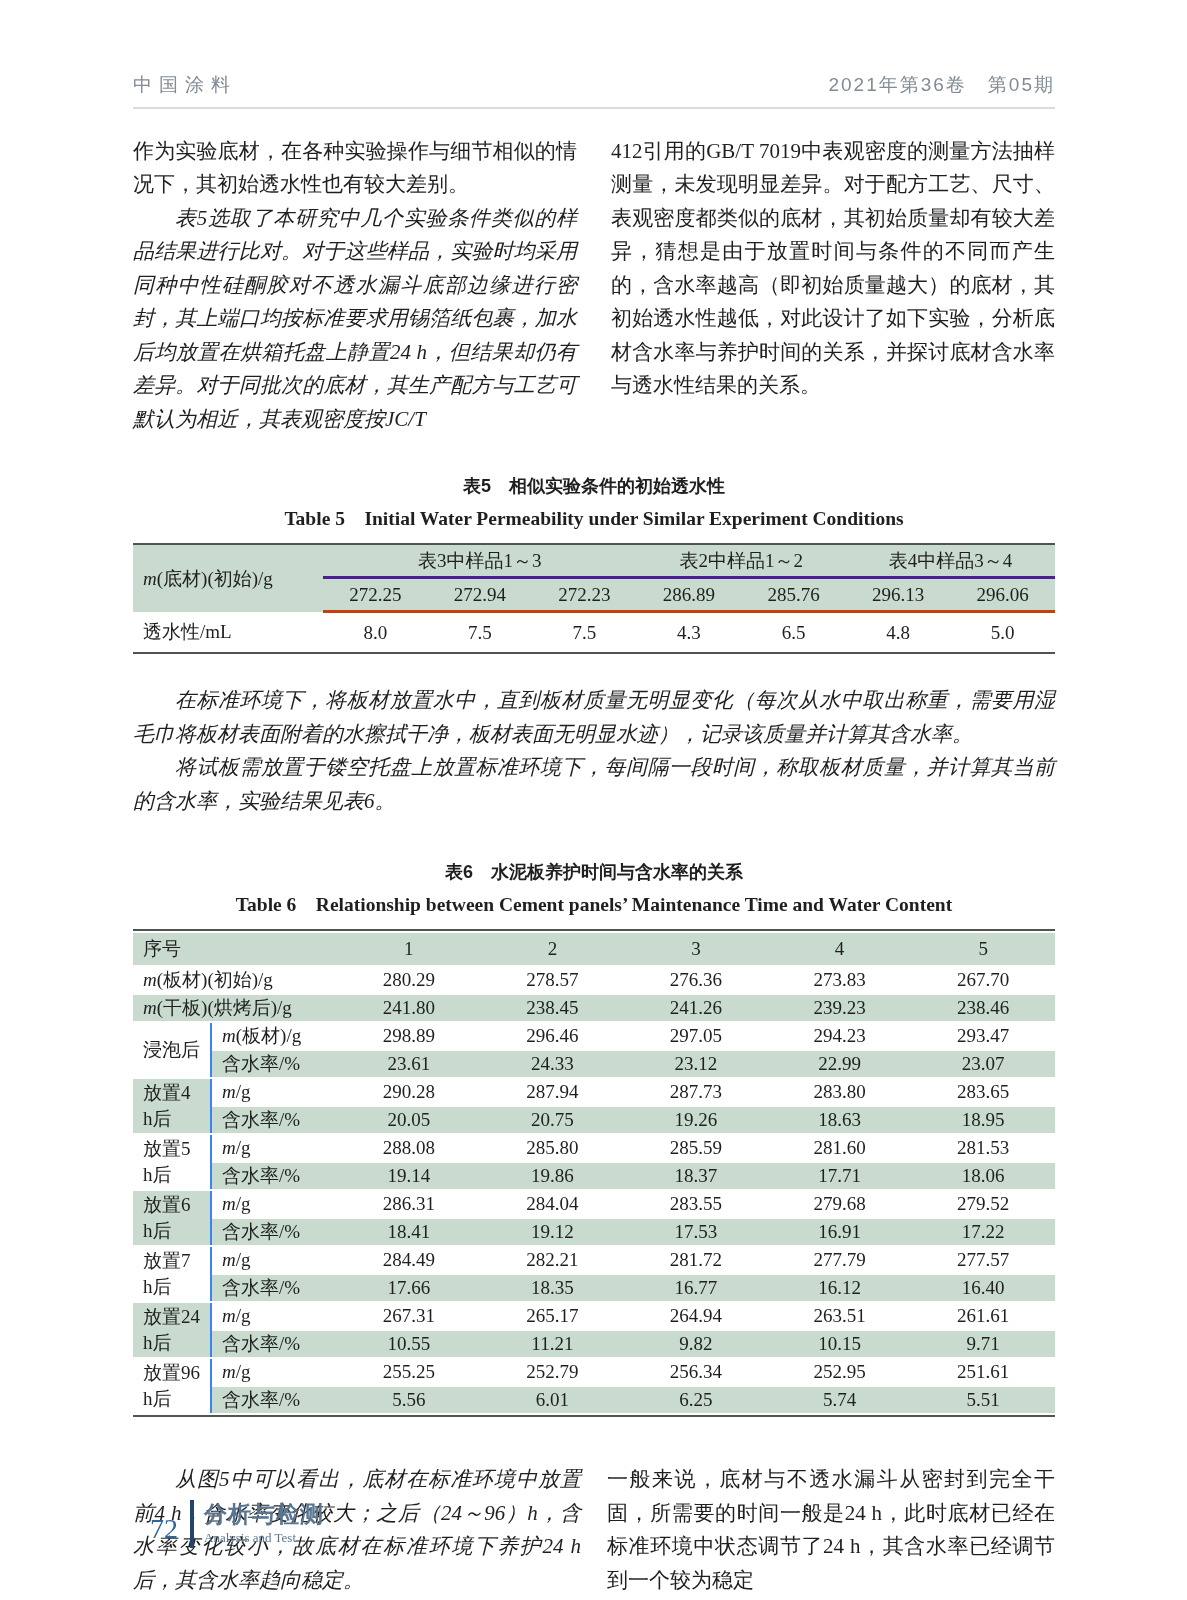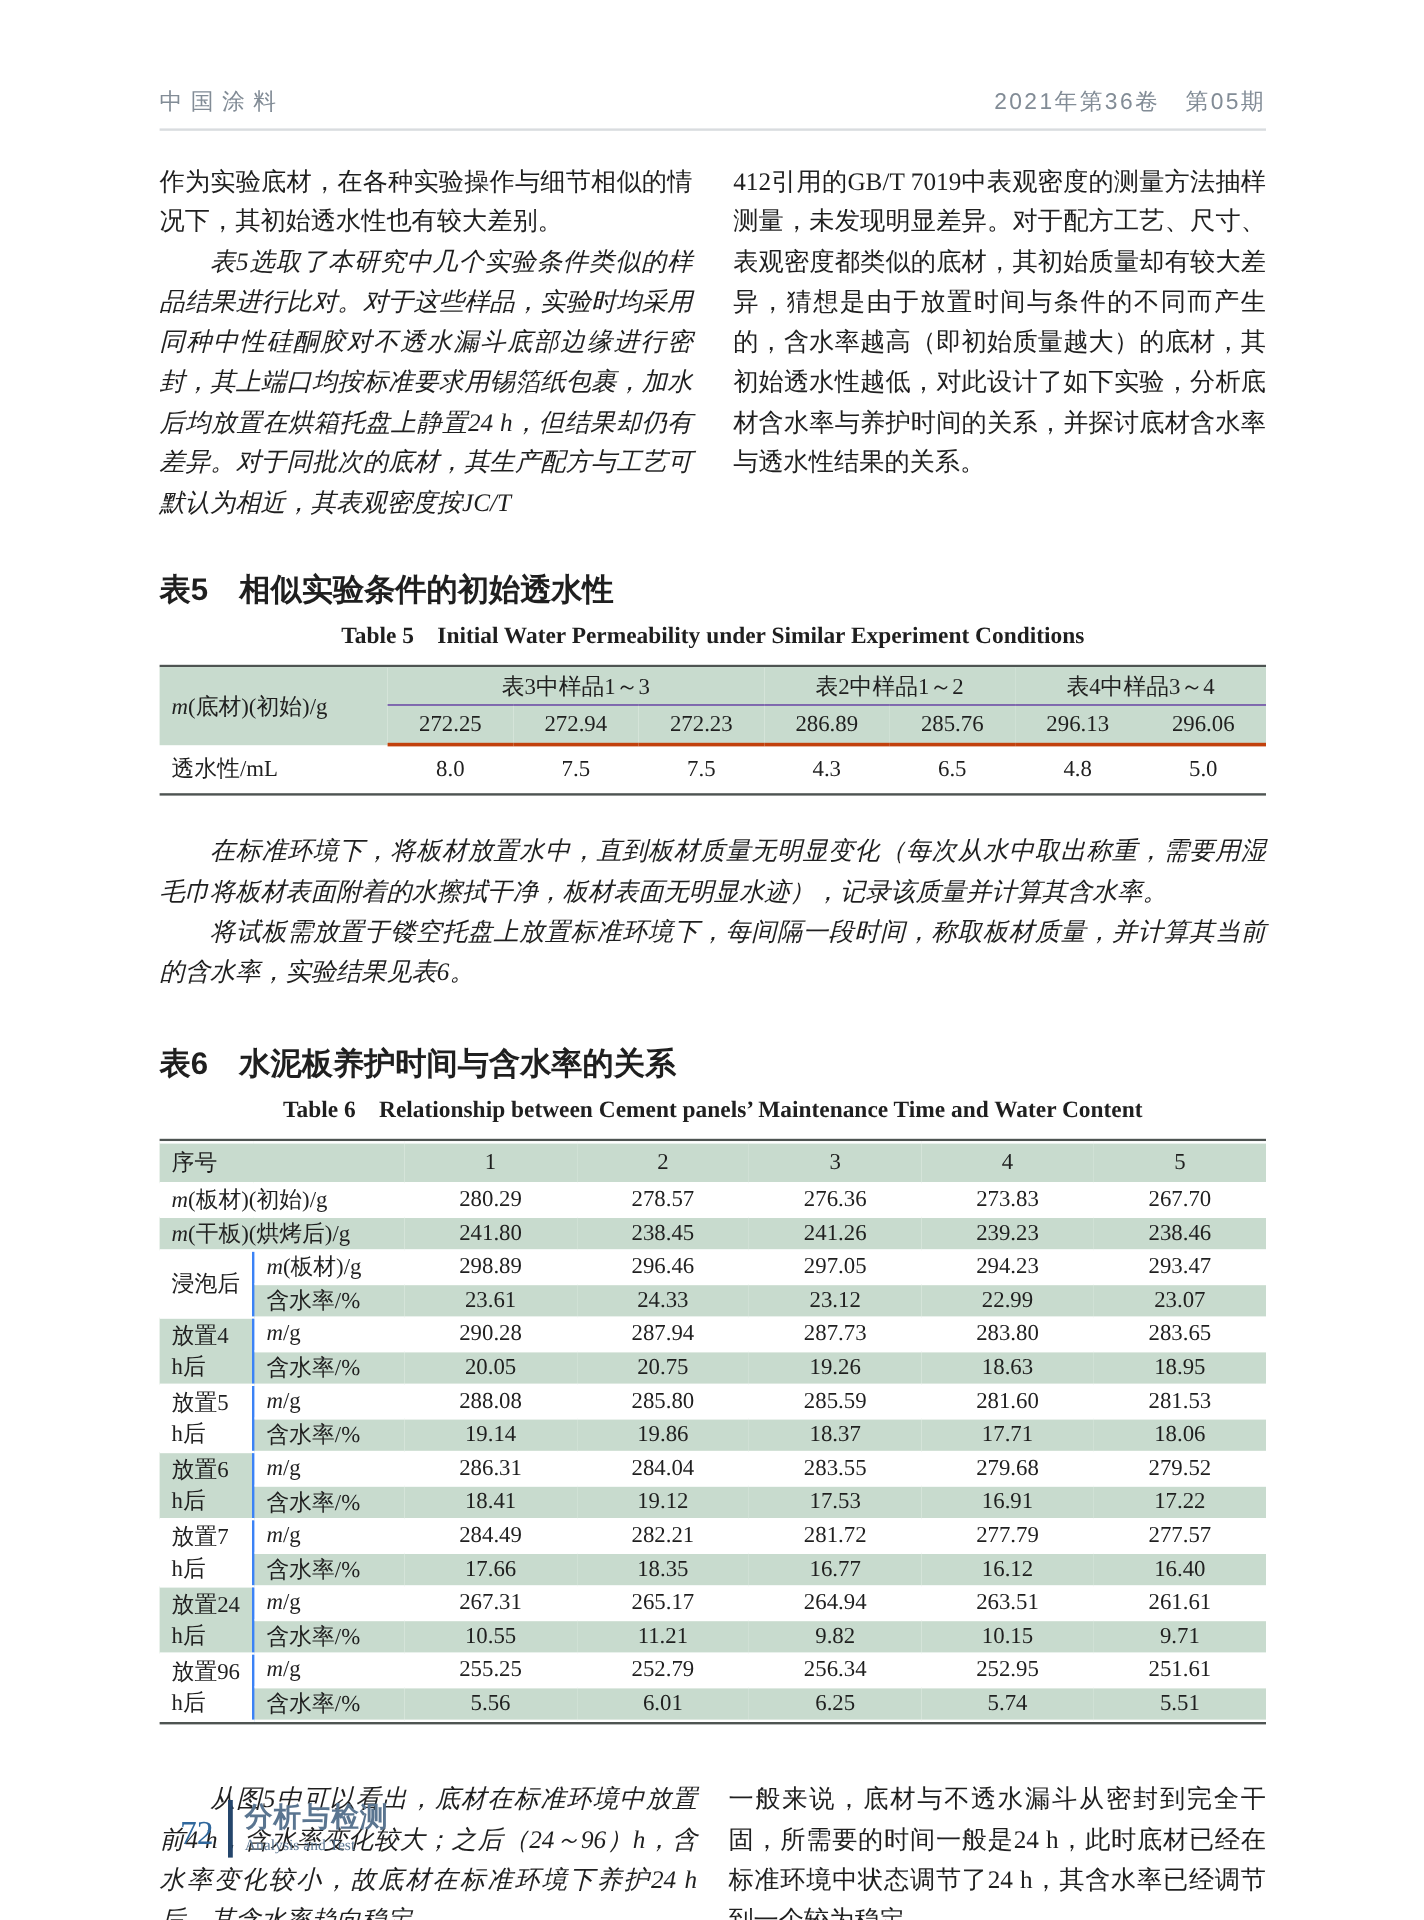--- a/index.html
+++ b/index.html
@@ -29,39 +29,39 @@
   .mid-cols{margin-top:30px;}
   .bottom-cols{margin-top:46px;}
 
   
   .section-h{margin:0 0 4px 0;font-size:21px;line-height:1.595;}
   .section-num{color:#55a184;font-family:"Liberation Sans","DejaVu Sans",sans-serif;margin-right:12px;}
   .section-title{font-weight:bold;}
 
   
   .tbl-cn{
-    text-align:left;font-weight:bold;font-size:26px;
+    text-align:center;font-weight:bold;font-size:18px;
     font-family:"Liberation Sans","DejaVu Sans",sans-serif;
   }
   .t5-cn{margin-top:38px;}
   .t6-cn{margin-top:42px;}
   .tbl-en{text-align:center;font-weight:bold;font-size:19.5px;margin-top:7px;margin-bottom:11px;}
 
   
   .tbl-wrap{border-top:2px solid #4e5452;border-bottom:2px solid #4e5452;}
   table{width:100%;border-collapse:collapse;table-layout:fixed;}
   td{font-size:19px;padding:0 6px;height:30px;vertical-align:middle;}
   td.g{background:#c8dbce;}
   td.num{text-align:center;}
   td.lbl{text-align:left;padding-left:10px;}
   td i{font-style:italic;font-family:"Liberation Serif","DejaVu Serif",serif;}
 
   
   #t5 td{height:31px;}
-  #t5 td.grp{text-align:center;border-bottom:1px solid #4c1d95;}
+  #t5 td.grp{text-align:center;border-bottom:3px solid #4c1d95;}
   #t5 tr.greenvals td{border-bottom:3px solid #c2410c;}
   #t5 tr.last td{height:39px;}
 
   
   #t6 td{border-top:2px solid #fff;border-bottom:2px solid #fff;height:26px;}
   #t6 tr.hdr td{height:32px;}
   #t6 td.cut-r{border-right:2px solid #3b82f6;}
 
   
   .page-footer{

